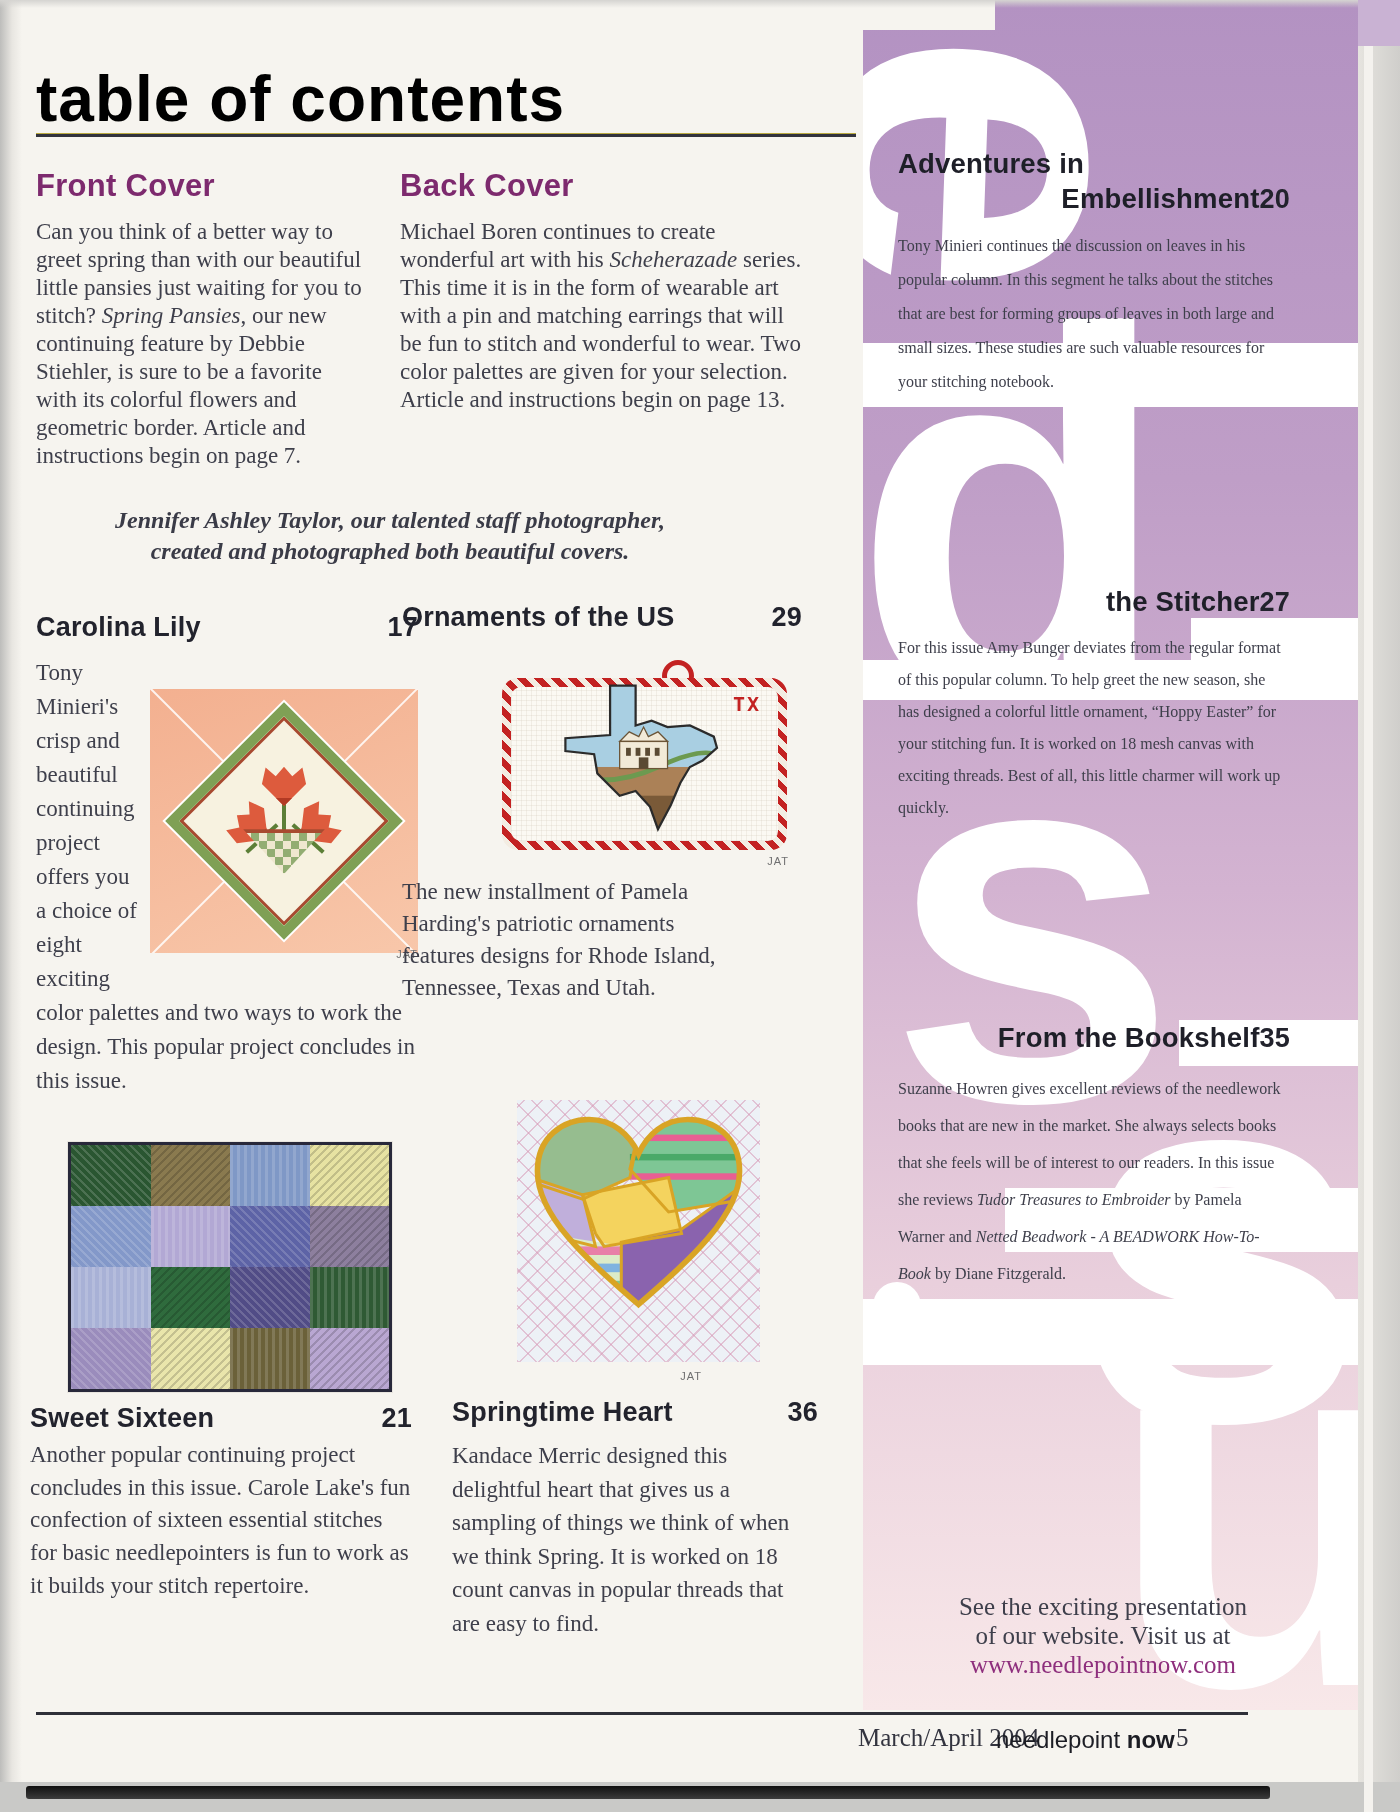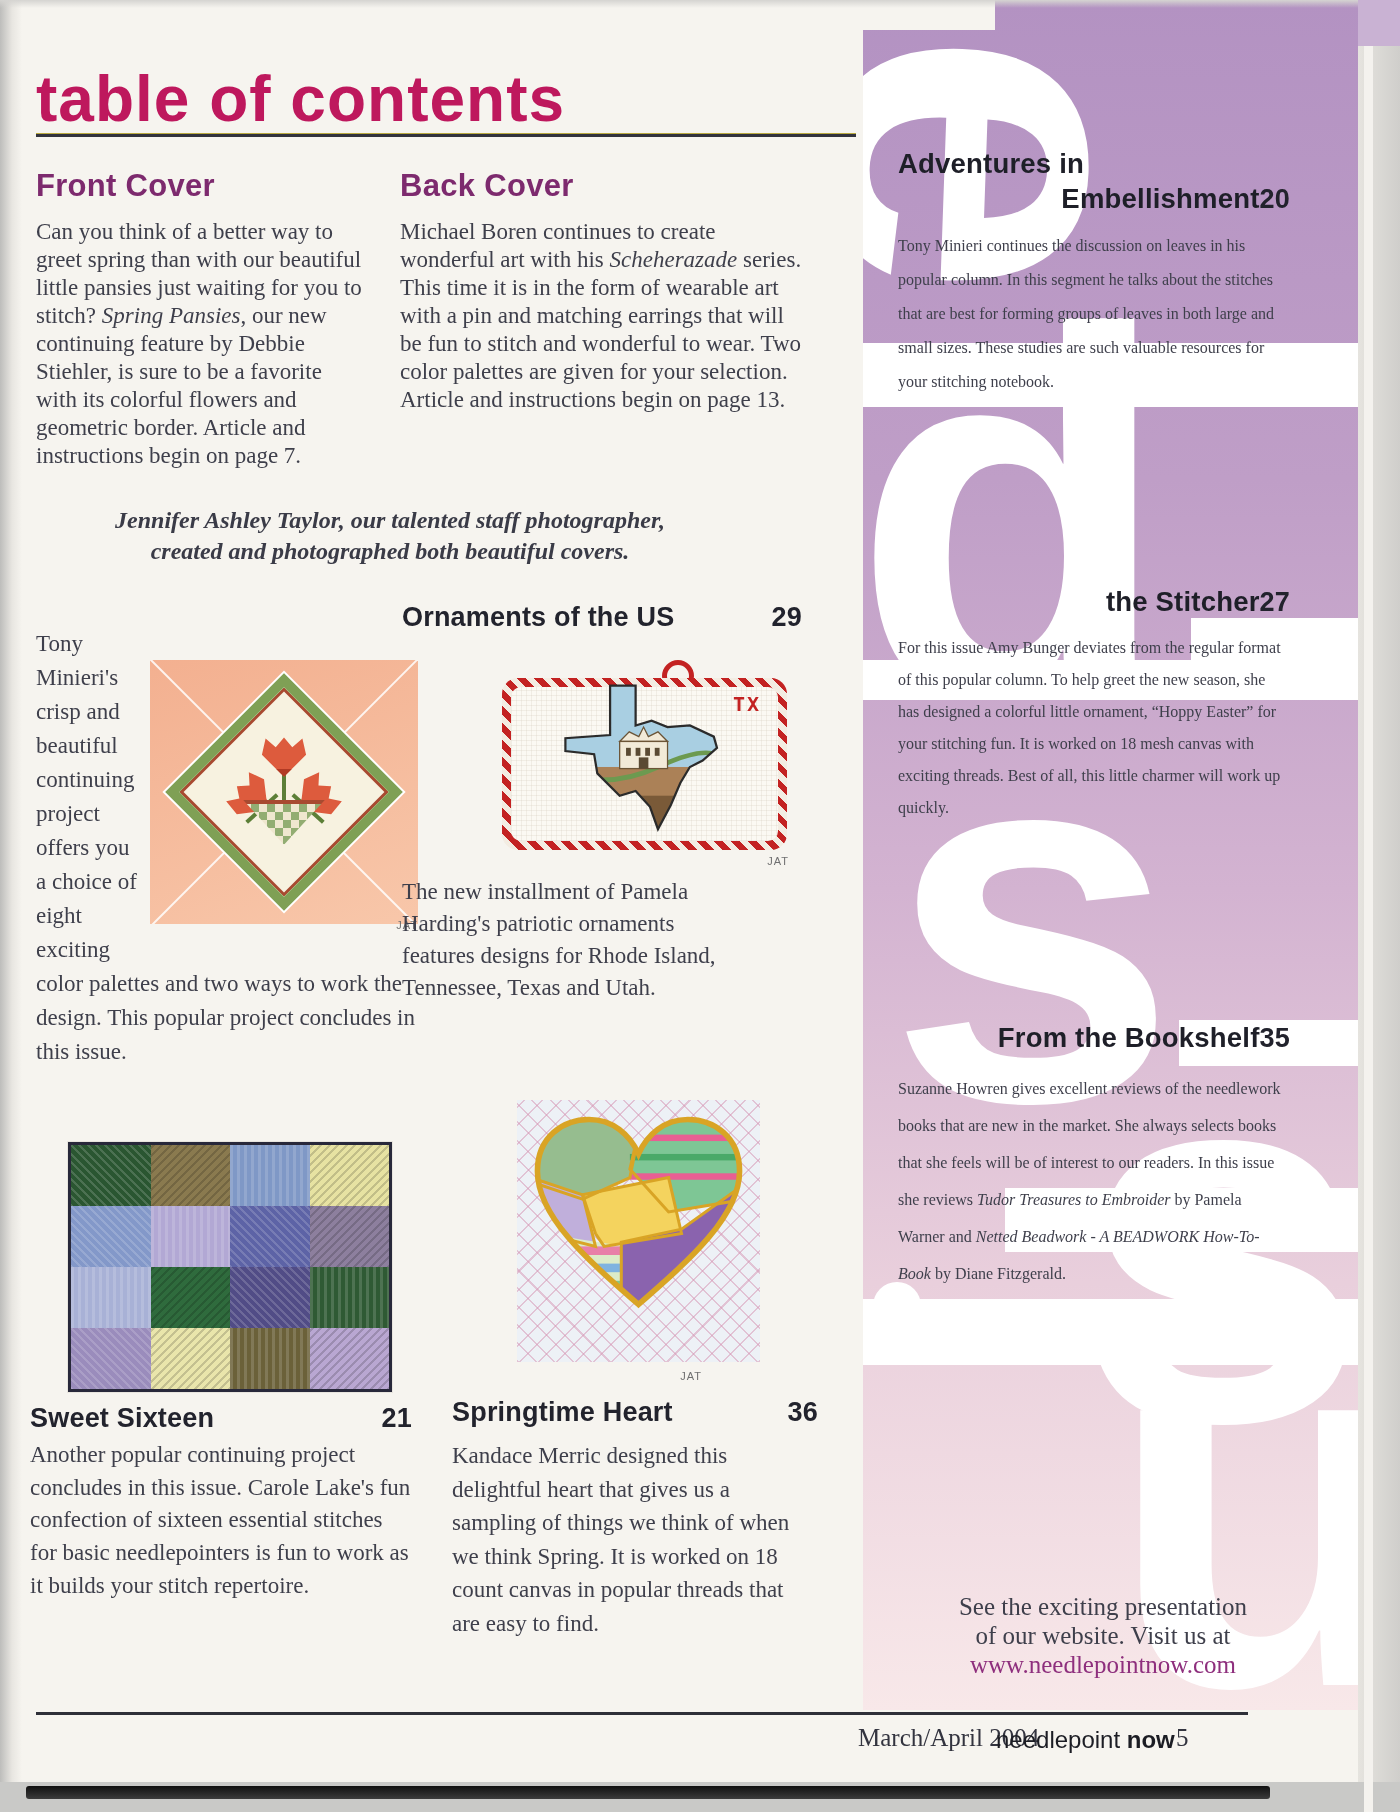--- a/index.html
+++ b/index.html
@@ -9,21 +9,21 @@
   
   .scan-left{position:absolute;left:0;top:0;width:22px;height:100%;background:linear-gradient(90deg,#bdbdbb,#e8e6e1 55%,rgba(232,230,225,0));z-index:6;}
   .scan-top{position:absolute;left:0;top:0;width:100%;height:8px;background:linear-gradient(#d5d4d1,rgba(213,212,209,0));z-index:6;}
   .scan-right{position:absolute;left:1358px;top:0;width:42px;height:100%;background:linear-gradient(90deg,#e6e4df,#cfcecb);z-index:6;}
   .scan-right-streak{position:absolute;left:1364px;top:0;width:9px;height:100%;background:#f4f2ee;z-index:7;}
   .scan-corner{position:absolute;left:1358px;top:0;width:42px;height:46px;background:#c9b2d3;z-index:8;}
   .scan-bottom{position:absolute;left:0;top:1782px;width:100%;height:30px;background:#c9c9c7;z-index:6;}
   .scan-dark{position:absolute;left:26px;top:1786px;width:1244px;height:13px;background:linear-gradient(#101010,#3c3c3c);border-radius:3px;z-index:7;}
 
   
-  .page-title{position:absolute;left:36px;top:62px;font-family:"Liberation Sans",sans-serif;font-weight:600;font-size:64px;letter-spacing:1px;color:#be185d;z-index:3;}
+  .page-title{position:absolute;left:36px;top:62px;font-family:"Liberation Sans",sans-serif;font-weight:600;font-size:64px;letter-spacing:1px;color:#000000;z-index:3;}
   .title-rule{position:absolute;left:36px;top:133px;width:820px;height:3px;background:#32333c;border-top:1px solid #b9a93f;z-index:3;}
 
   
   .h-purple{font-family:"Liberation Sans",sans-serif;font-weight:700;font-size:31px;color:#7d2a6e;letter-spacing:.3px;}
   .sec-h{display:flex;justify-content:space-between;align-items:baseline;font-family:"Liberation Sans",sans-serif;font-weight:700;font-size:27px;line-height:1.08;color:#22232d;letter-spacing:.2px;}
   .pgnum{font-family:"Liberation Sans",sans-serif;font-weight:700;font-size:27px;color:#22232d;}
   .body-txt{font-size:23px;line-height:28px;color:#3e3f4b;}
   .it{font-style:italic;}
   .blk{position:absolute;z-index:3;}
   .jat{position:absolute;font-family:"Liberation Sans",sans-serif;font-size:11px;letter-spacing:1px;color:#6f6f70;}
@@ -149,20 +149,24 @@
   </div>
 
   <div class="blk" style="left:400px;top:168px;width:402px;">
     <div class="h-purple">Back Cover</div>
     <p class="body-txt" style="margin:14px 0 0;"><span>Michael Boren continues to create wonderful art with his </span><span class="it">Scheherazade</span><span> series. This time it is in the form of wearable art with a pin and matching earrings that will be fun to stitch and wonderful to wear. Two color palettes are given for your selection. Article and instructions begin on page 13.</span></p>
   </div>
 
   <div class="credit">Jennifer Ashley Taylor, our talented staff photographer, created and photographed both beautiful covers.</div>
 
   <div class="blk" style="left:36px;top:613px;width:382px;">
+    <div class="sec-h">
+      <span>Carolina Lily</span>
+      <span class="pgnum">17</span>
+    </div>
     <div class="body-txt" style="margin-top:14px;line-height:34px;">
       <div class="lily-wrap">
         <div class="lily">
           <div class="x1"></div>
             <div class="x2"></div>
           <div class="diamond"></div>
           <div class="diamond-inner" style="position:absolute;left:50%;top:50%;width:120px;height:120px;transform:translate(-50%,-50%);">
             <div class="stem-c"></div>
               <div class="stem-l"></div>
               <div class="stem-r"></div>

